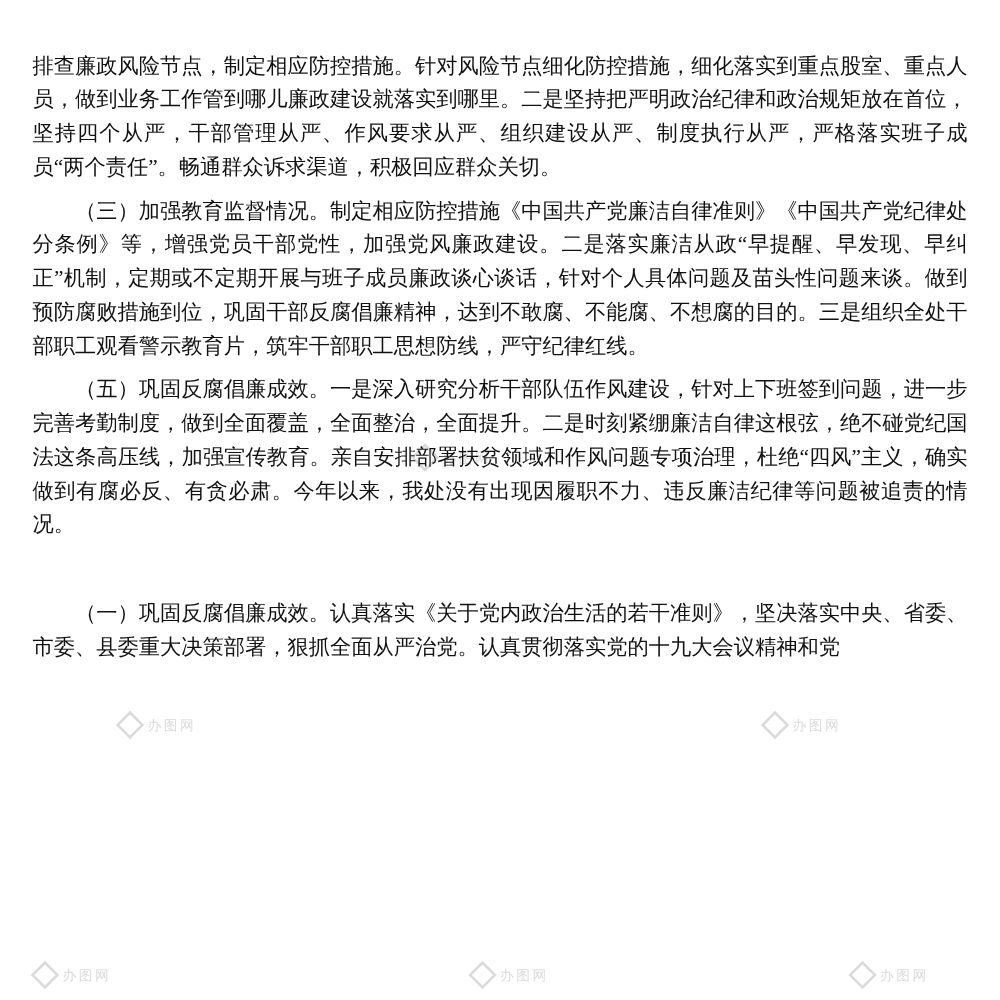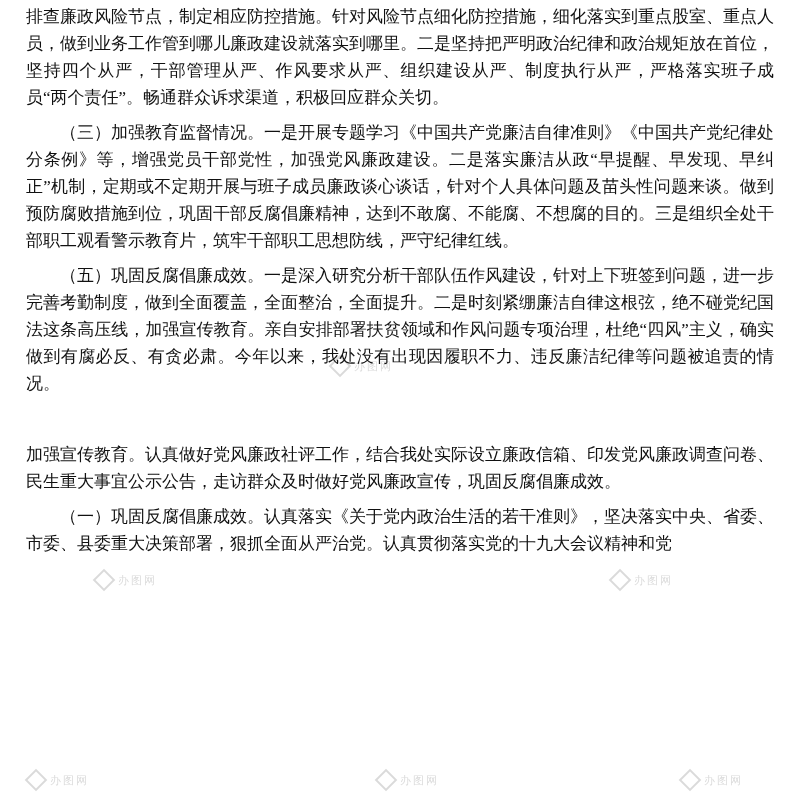--- a/index.html
+++ b/index.html
@@ -27,20 +27,21 @@
     line-height: 27px;
     text-align: justify;
     z-index: 2;
   }
   .para {
     margin: 0 0 8px 0;
     text-indent: 2em;
   }
   .para.no-indent {
     text-indent: 0;
+    margin-top: 36px;
   }
   .para .lead {
     font-weight: 400;
   }
   .heading {
     font-weight: 700;
     margin: 6px 0 8px 0;
     text-indent: 2em;
   }
   .page-gap {
@@ -100,26 +101,25 @@
 </div>
 <div class="wm wm-6">
   <span class="wm-logo"></span>
   <span class="wm-text">办图网</span>
 </div>
 
 <div class="doc">
 
   <p class="para no-indent"><span>排查廉政风险节点，制定相应防控措施。针对风险节点细化防控措施，细化落实到重点股室、重点人员，做到业务工作管到哪儿廉政建设就落实到哪里。二是坚持把严明政治纪律和政治规矩放在首位，坚持四个从严，干部管理从严、作风要求从严、组织建设从严、制度执行从严，严格落实班子成员“两个责任”。畅通群众诉求渠道，积极回应群众关切。</span></p>
 
-  <p class="para"><span class="lead">（三）加强教育监督情况。</span><span>一是开展专题学习《中国共产党廉洁自律准则》《中国共产党纪律处分条例》等，增强党员干部党性，加强党风廉政建设。二是落实廉洁从政“早提醒、早发现、早纠正”机制，定期或不定期开展与班子成员廉政谈心谈话，针对个人具体问题及苗头性问题来谈。做到预防腐败措施到位，巩固干部反腐倡廉精神，达到不敢腐、不能腐、不想腐的目的。三是组织全处干部职工观看警示教育片，筑牢干部职工思想防线，严守纪律红线。</span></p>
+  <p class="para"><span class="lead">（三）加强教育监督情况。</span><span>制定相应防控措施《中国共产党廉洁自律准则》《中国共产党纪律处分条例》等，增强党员干部党性，加强党风廉政建设。二是落实廉洁从政“早提醒、早发现、早纠正”机制，定期或不定期开展与班子成员廉政谈心谈话，针对个人具体问题及苗头性问题来谈。做到预防腐败措施到位，巩固干部反腐倡廉精神，达到不敢腐、不能腐、不想腐的目的。三是组织全处干部职工观看警示教育片，筑牢干部职工思想防线，严守纪律红线。</span></p>
 
 
   <p class="para"><span class="lead">（五）巩固反腐倡廉成效。</span><span>一是深入研究分析干部队伍作风建设，针对上下班签到问题，进一步完善考勤制度，做到全面覆盖，全面整治，全面提升。二是时刻紧绷廉洁自律这根弦，绝不碰党纪国法这条高压线，加强宣传教育。亲自安排部署扶贫领域和作风问题专项治理，杜绝“四风”主义，确实做到有腐必反、有贪必肃。今年以来，我处没有出现因履职不力、违反廉洁纪律等问题被追责的情况。</span></p>
 
 
   <div class="page-gap"></div>
 
-  <p class="para no-indent"><span>加强宣传教育。认真做好党风廉政社评工作，结合我处实际设立廉政信箱、印发党风廉政调查问卷、民生重大事宜公示公告，走访群众及时做好党风廉政宣传，巩固反腐倡廉成效。</span></p>
 
 
   <p class="para"><span class="lead">（一）巩固反腐倡廉成效。</span><span>认真落实《关于党内政治生活的若干准则》，坚决落实中央、省委、市委、县委重大决策部署，狠抓全面从严治党。认真贯彻落实党的十九大会议精神和党</span></p>
 
 </div>
 
 </body></html>

